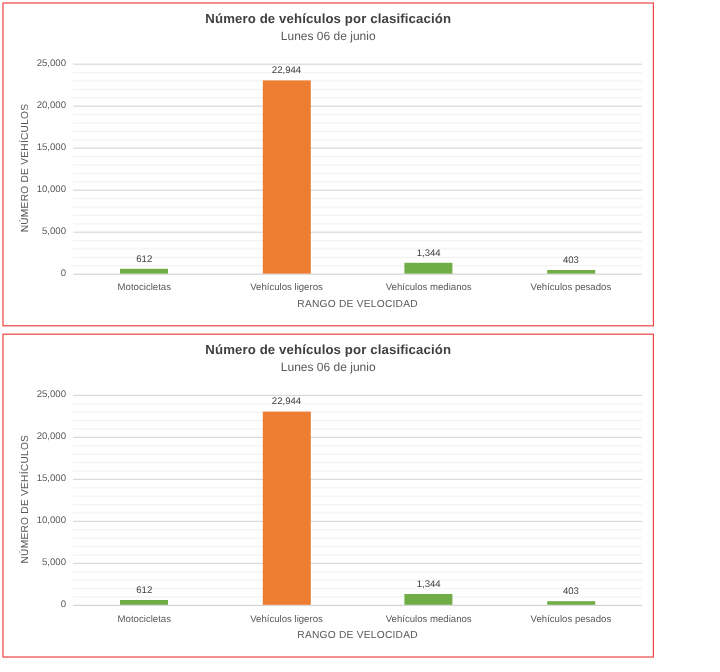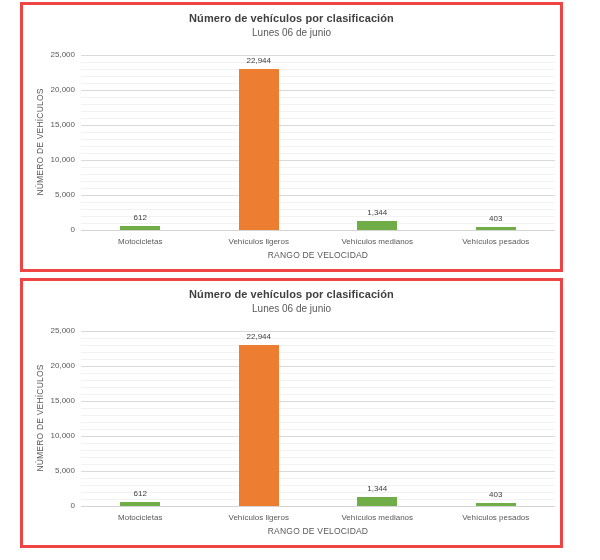--- a/index.html
+++ b/index.html
@@ -1,21 +1,21 @@
 <!DOCTYPE html>
 <html><head>
 <meta charset="utf-8">
 <style>
   * { margin:0; padding:0; box-sizing:border-box; }
   html,body { width:600px; height:560px; background:#ffffff;
     font-family:"Liberation Sans", sans-serif; overflow:hidden; }
   body { position:relative; }
 
-  .chart-box { position:absolute; left:20px; width:543px; height:270px;
-    background:#ffffff; border:3px solid #ef4444; }
+  .chart-box { position:absolute; left:2px; width:543px; height:270px;
+    background:#ffffff; border:1px solid #ef4444; }
   #chart-0 { top:2px; }
   #chart-1 { top:278px; }
 
   .c-title { position:absolute; top:7px; left:0; right:0; text-align:center;
     font-size:11px; font-weight:bold; color:#404040; letter-spacing:.1px; }
   .c-sub   { position:absolute; top:22px; left:0; right:0; text-align:center;
     font-size:10px; color:#595959; }
 
   .gl { position:absolute; left:58px; width:474px; height:1px; }
   .gl.minor { background:#f2f2f2; }

